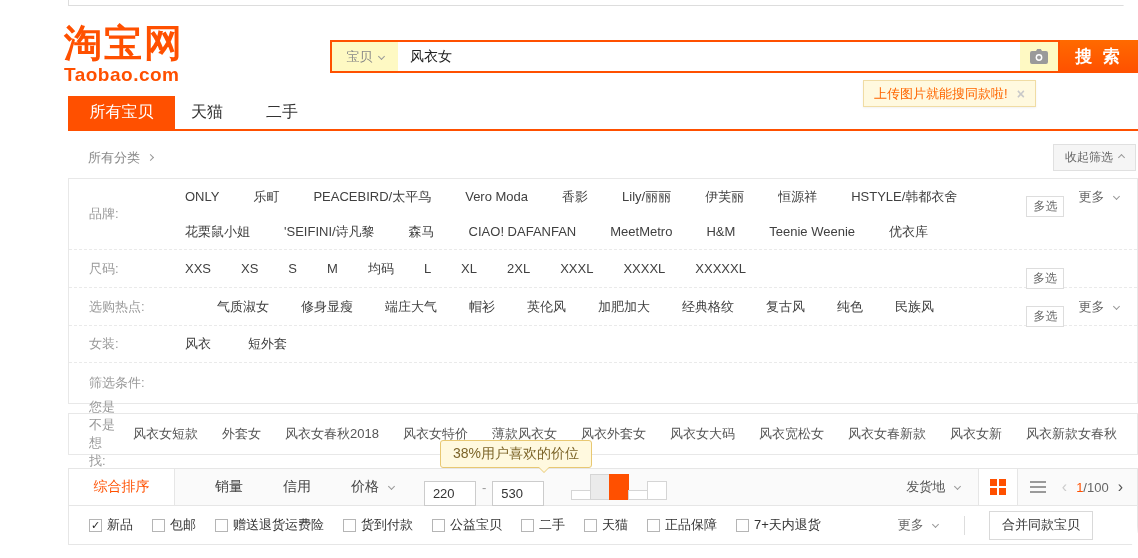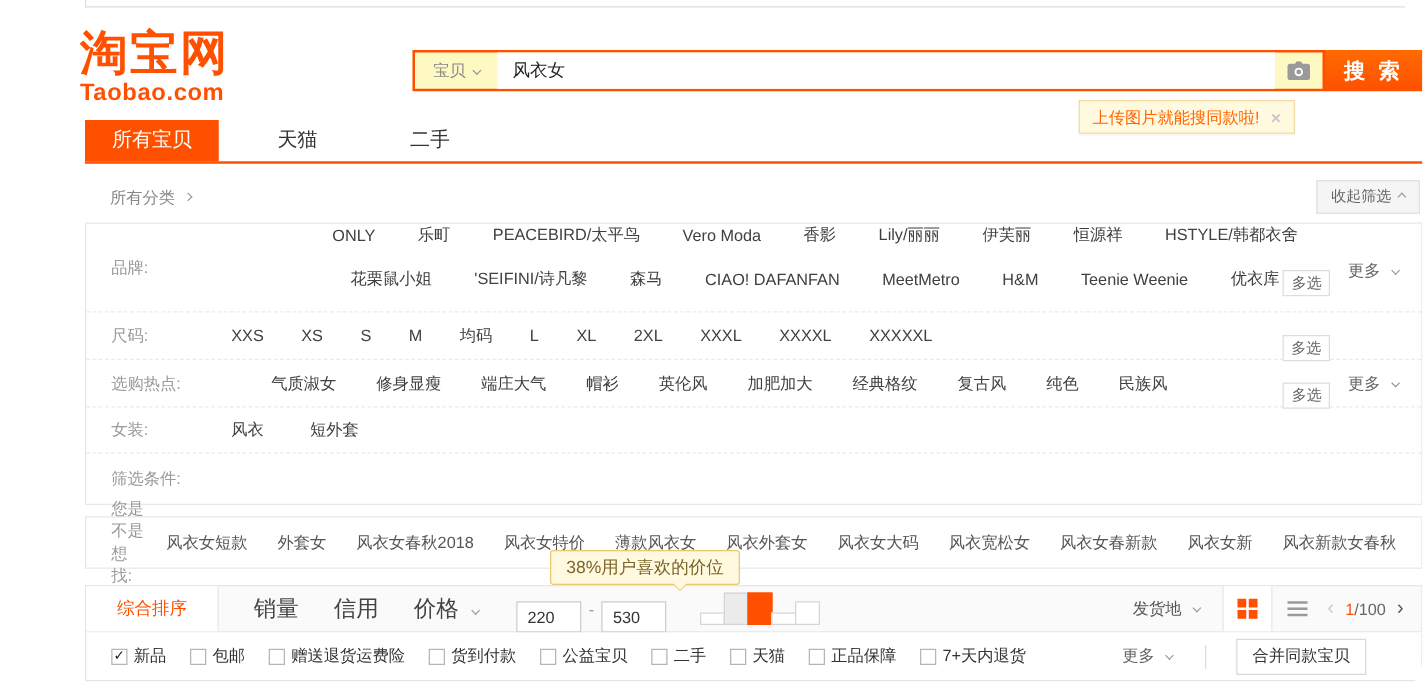--- a/index.html
+++ b/index.html
@@ -26,21 +26,21 @@
                 background:linear-gradient(#ff6a00,#ff5000); color:#fff; font-size:17px; font-weight:700;
                 letter-spacing:3px; border:0; display:flex; align-items:center; justify-content:center; cursor:pointer; }
 
   .upload-tip { position:absolute; left:863px; top:80px; height:27px; z-index:6;
                 background:#FFF9DF; border:1px solid #F0DCA4; display:flex; align-items:center;
                 gap:9px; padding:0 10px; font-size:13px; color:#FF6600; box-shadow:0 1px 2px rgba(0,0,0,.06); }
   .upload-tip .close { color:#c9c9c9; font-size:14px; font-weight:700; cursor:pointer; }
 
   
   .nav { position:absolute; left:68px; right:0; top:96px; height:35px;
-         border-bottom:2px solid #FF5000; display:flex; align-items:stretch;gap:31px; }
+         border-bottom:2px solid #FF5000; display:flex; align-items:stretch; }
   .nav-tab { display:flex; align-items:center; font-size:16px; color:#333; cursor:pointer; }
   .nav-tab.active { width:107px; justify-content:center; background:#FF5000; color:#fff; }
   .nav-tab.t2 { margin-left:16px; }
   .nav-tab.t3 { margin-left:43px; }
 
   
   .subheader { position:absolute; left:68px; right:0; top:144px; height:28px; }
   .allcats { position:absolute; left:20px; top:5px; font-size:13px; color:#888; cursor:pointer; }
   .collapse-btn { position:absolute; right:2px; top:0; height:27px; padding:0 11px;
                   background:#f5f5f5; border:1px solid #e0e0e0; color:#666; font-size:12px;
@@ -52,21 +52,21 @@
   .chev.up { transform:rotate(-135deg); vertical-align:-1px; }
   .chev.right { transform:rotate(-45deg); margin-left:4px; }
 
   
   .filter-panel { position:absolute; left:68px; right:0; top:178px; height:226px;
                   border:1px solid #e8e8e8; background:#fff; }
   .f-row { display:flex; align-items:center; border-bottom:1px dashed #eaeaea; padding:0 18px 0 20px; }
   .f-row.last { border-bottom:0; }
   .f-label { width:96px; flex-shrink:0; color:#999; font-size:13px; }
   .f-col { flex:1; display:flex; flex-direction:column; }
-  .f-line { display:flex; align-items:center; height:35px;flex-direction:column; }
+  .f-line { display:flex; align-items:center; height:35px; }
   .f-items { display:flex; align-items:center; column-gap:34px; font-size:13px; color:#404040; }
   .f-items .f-item { cursor:pointer; white-space:nowrap; }
   .f-right { margin-left:auto; display:flex; align-items:center; gap:14px; }
   .multi-btn { border:1px solid #ddd; color:#666; font-size:12px; padding:1px 6px; background:#fff; cursor:pointer;margin-top:19px; }
   .more-link { color:#666; font-size:13px; cursor:pointer; white-space:nowrap; }
   .spacer41 { width:41px; }
   .dd-item { cursor:pointer; }
 
   
   .suggest-panel { position:absolute; left:68px; right:0; top:413px; height:42px;
@@ -74,21 +74,21 @@
                    padding:0 20px; font-size:13px; }
   .suggest-label { color:#999; margin-right:18px; }
   .suggest-items { display:flex; column-gap:24px; color:#555; }
   .suggest-items .sg-item { cursor:pointer; white-space:nowrap; }
 
   
   .sortbar { position:absolute; left:68px; right:0; top:468px; height:38px;
              background:#fafafa; border:1px solid #e6e6e6; display:flex; align-items:center; }
   .sort-tab { height:100%; width:106px; background:#fff; border-right:1px solid #e6e6e6;
               color:#FF5000; font-size:14px; display:flex; align-items:center; justify-content:center; cursor:pointer; }
-  .sort-item { margin-left:28px; font-size:18px; color:#444; cursor:pointer; }
+  .sort-item { margin-left:40px; font-size:14px; color:#444; cursor:pointer; }
   .price-wrap { margin-left:30px; display:flex; align-items:center; gap:6px; }
   .price-input { width:52px; height:25px; border:1px solid #ccc; background:#fff; font-size:13px;
                  color:#333; padding:0 0 0 8px; outline:none; font-family:inherit;margin-top:12px; }
   .dash { color:#999; font-size:13px; }
   .hist { margin-left:28px; display:flex; align-items:flex-end; height:26px; }
   .hist-bar { width:20px; border:1px solid #d5d5d5; background:#fff; margin-left:-1px; cursor:pointer; }
   .hist-bar.sel { background:#FF5000; border-color:#FF5000; }
   .shipfrom { margin-left:auto; margin-right:18px; font-size:13px; color:#555; cursor:pointer; }
   .view-grid { width:40px; height:100%; background:#fff; border-left:1px solid #e6e6e6;
                border-right:1px solid #e6e6e6; display:flex; align-items:center; justify-content:center; cursor:pointer; }

